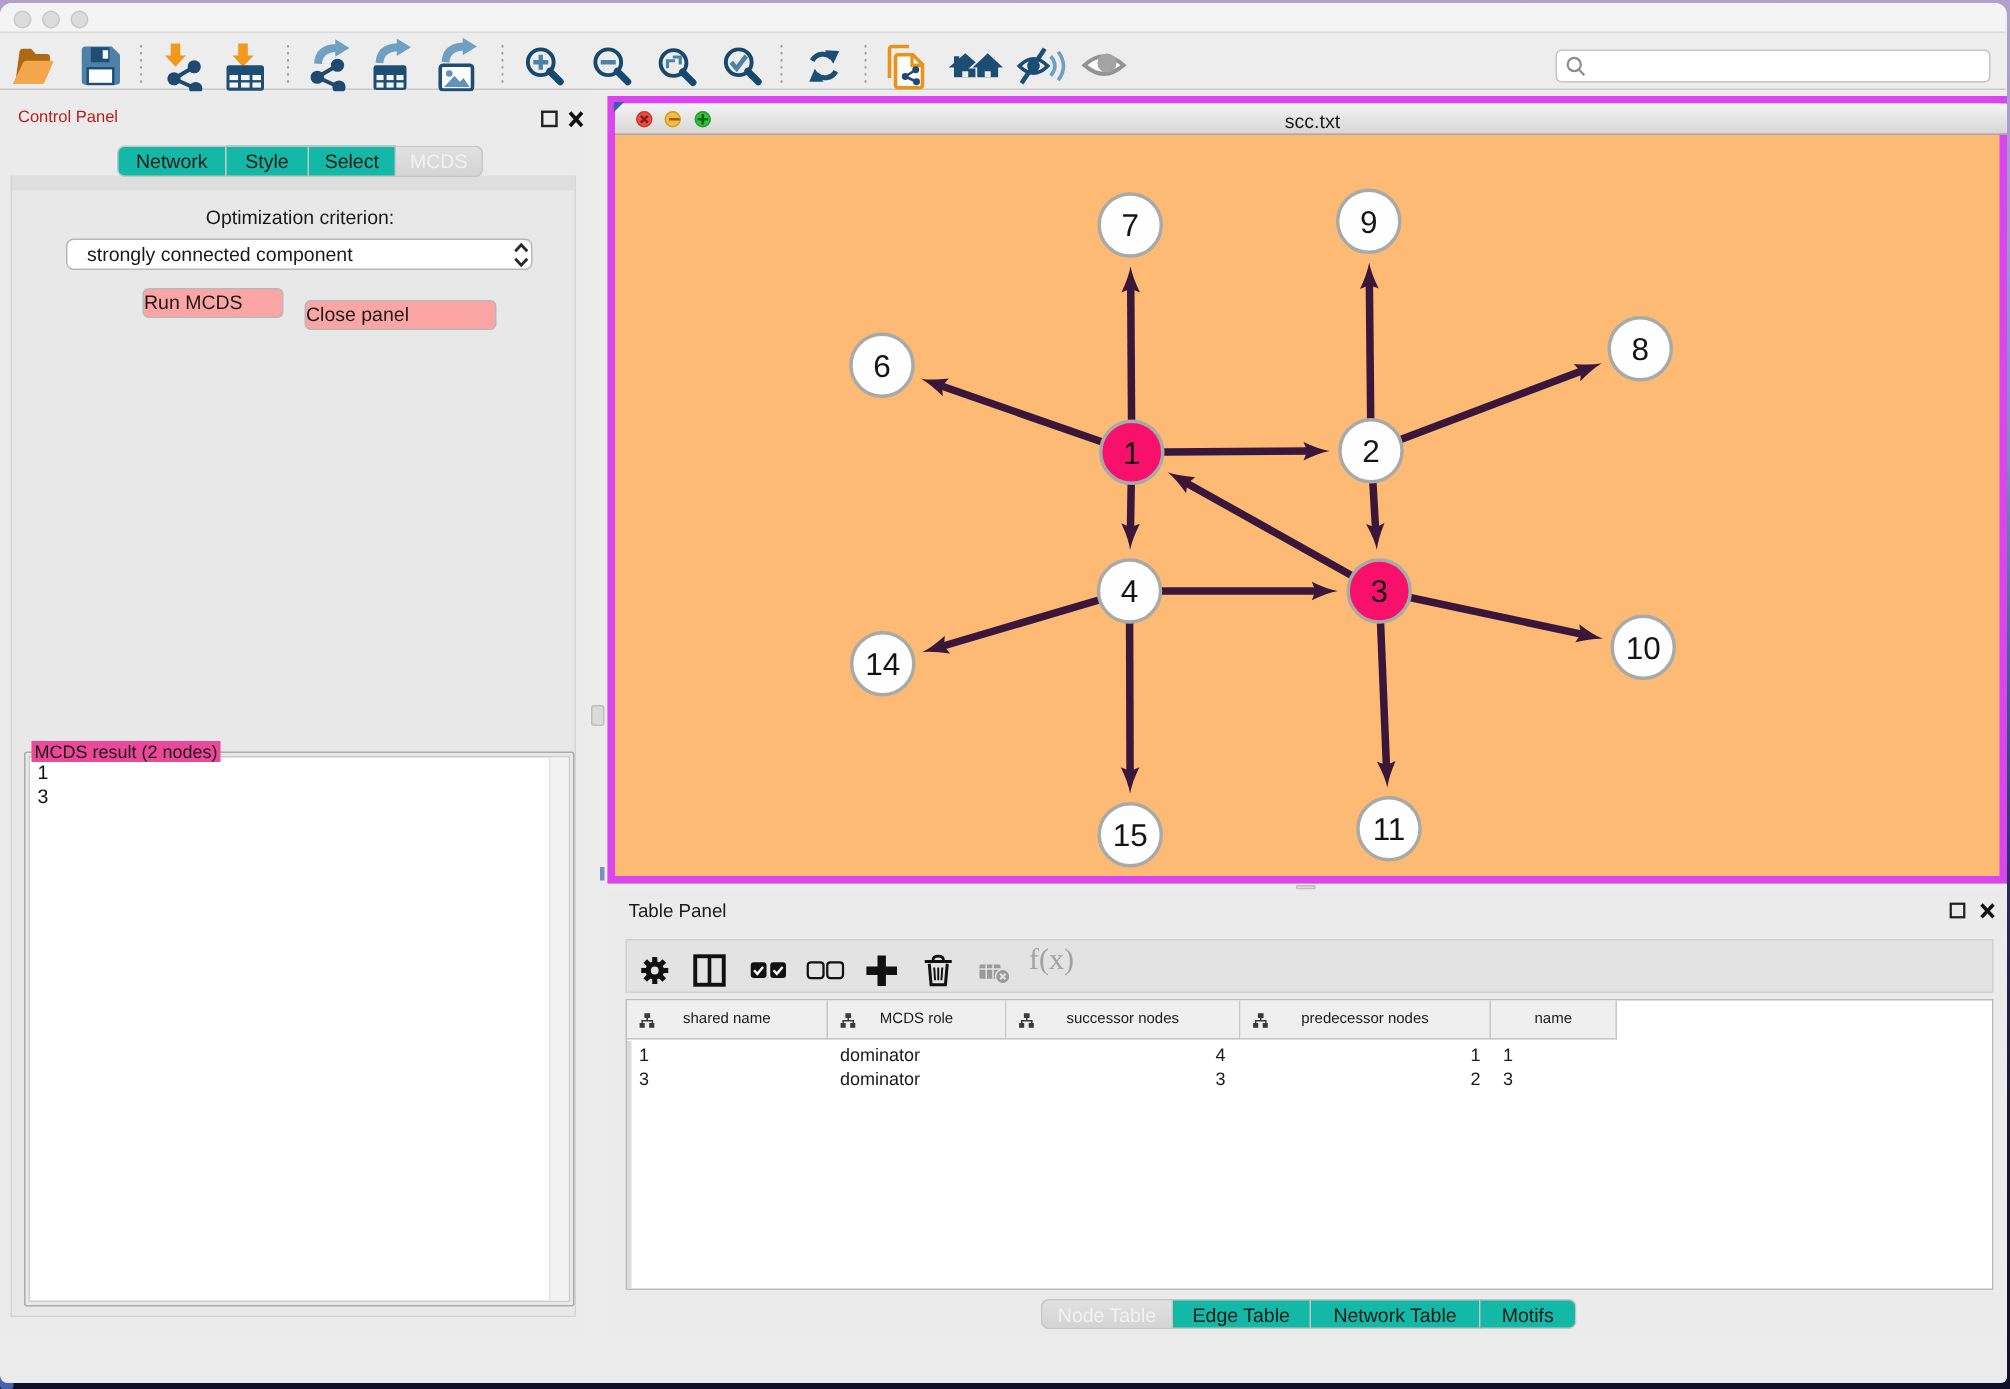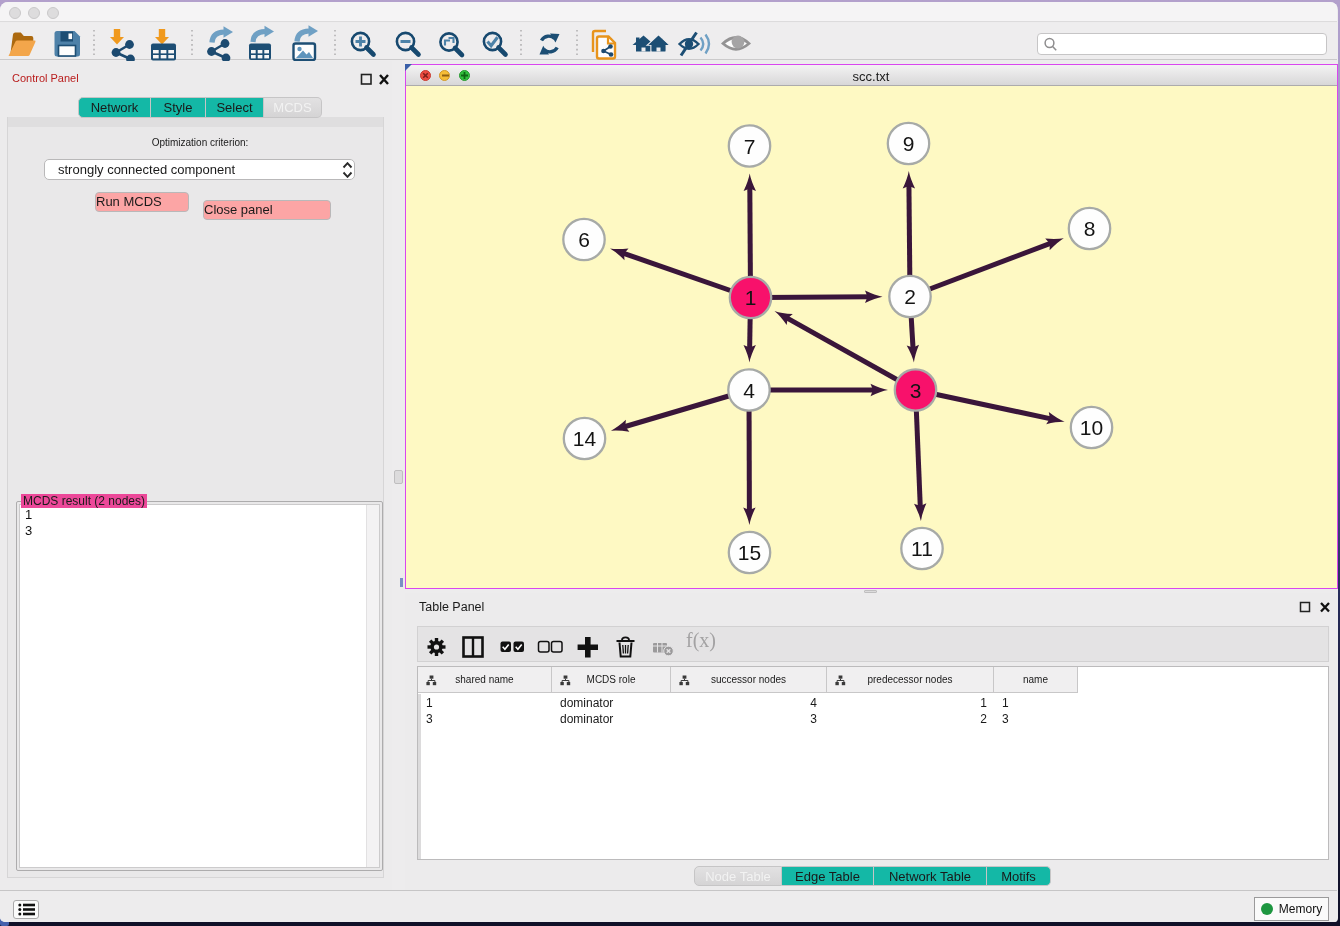--- a/index.html
+++ b/index.html
@@ -19,21 +19,21 @@
 .tab.last{border-radius:0 5px 5px 0}
 .tab.sel{background:linear-gradient(#E2E1E2,#D5D4D5);color:#F2F2F2}
 .cpane{position:absolute;left:7px;top:117px;width:377px;height:761px;background:#E9E8E9;border:1px solid #D6D5D6;border-top:none}
 .cpband{position:absolute;left:8px;top:117px;width:375px;height:10px;background:#DFDEDF}
 .combo{position:absolute;left:44px;top:159px;width:311px;height:21px;background:#FFF;border:1px solid #B9B8B9;border-radius:5px;font-size:13px;color:#1A1A1A;line-height:19px;padding-left:13px}
 .btn{position:absolute;height:20px;background:#fca5a5;border:1px solid #B9B8B9;border-radius:4px;font-size:13px;color:#1A1A1A;text-align:left;line-height:18px}
 .group{position:absolute;left:16px;top:501px;width:367px;height:370px;border:1px solid #ADACAD;border-radius:2px}
 .grouplab{position:absolute;left:21px;top:494px;background:#ec4899;font-size:12px;color:#1A1A1A;padding:0 2px}
 .gtext{position:absolute;left:2px;top:2px;width:361px;height:364px;background:#FFF;border:1px solid #CCCBCC;font-size:13px;color:#111;padding:2px 0 0 5px;line-height:16px}
 .gscroll{position:absolute;right:3px;top:3px;width:13px;height:362px;background:#F3F2F3;border-left:1px solid #E2E1E2}
-.netwin{position:absolute;left:405px;top:64px;width:933px;height:525px;border:1px solid #d946ef;background:#fef9c3}
+.netwin{position:absolute;left:405px;top:64px;width:933px;height:525px;border:5px solid #d946ef;background:#fdba74}
 .nettitle{position:absolute;left:0;top:0;width:931px;height:21px;background:linear-gradient(#F3F3F3,#D8D7D8);border-bottom:1px solid #ACABAC;}
 .nettl{position:absolute;top:4.5px;width:11px;height:11px;border-radius:50%}
 .netname{position:absolute;left:0;top:4px;width:930px;text-align:center;font-size:13px;color:#1A1A1A;font-weight:500}
 .tpanel{position:absolute;left:405px;top:593px;width:932px;height:297px;background:#ECEBEC}
 .tptitle{position:absolute;left:14px;top:7px;font-size:12.5px;color:#1A1A1A}
 .tptool{position:absolute;left:12px;top:33px;width:912px;height:36px;background:#E4E3E4;border:1px solid #D2D1D2}
 .tbl{position:absolute;left:12px;top:73px;width:912px;height:194px;background:#FFF;border:1px solid #BCBBBC}
 .thead{position:absolute;left:0;top:0;height:26px;background:#F0EFF0;border-bottom:1px solid #C8C7C8;font-size:10px;color:#1A1A1A;border-right:1px solid #C8C7C8;text-align:center;line-height:26px}
 .thead svg{position:absolute;left:8px;top:8px}
 .trow{position:absolute;font-size:12px;color:#1A1A1A;height:16px;line-height:16px}
@@ -174,21 +174,21 @@
         <path d="M21,2 l8,9 m0,-9 l-8,9" stroke="#111" stroke-width="2.4"></path>
       </svg>
 <div class="cpane"></div>
 <div class="cpband"></div>
 <div class="tabrow" style="left:78px">
         <div class="tab first" style="width:73px">Network</div>
         <div class="tab" style="width:55px">Style</div>
         <div class="tab" style="width:58px">Select</div>
         <div class="tab sel last" style="width:58px">MCDS</div>
       </div>
-<div class="abs" style="left:0;top:137px;width:400px;text-align:center;font-size:10px;color:#1A1A1A">Optimization criterion:</div>
+<div class="abs" style="left:0;top:137px;width:400px;text-align:center;font-size:13px;color:#1A1A1A">Optimization criterion:</div>
 <div class="combo">strongly connected component</div>
 <svg class="abs" style="left:341px;top:162px" width="13" height="16" viewBox="0 0 13 16">
         <path d="M2.5,5.5 L6.5,1.2 L10.5,5.5" fill="none" stroke="#2a2a2a" stroke-width="1.9"></path>
         <path d="M2.5,10.5 L6.5,14.8 L10.5,10.5" fill="none" stroke="#2a2a2a" stroke-width="1.9"></path>
       </svg>
 <div class="btn" style="left:95px;top:192px;width:94px">Run MCDS</div>
 <div class="btn" style="left:203px;top:200px;width:128px">Close panel</div>
 <div class="group">
         <div class="gtext">1<br>3</div>
         <div class="gscroll"></div>
@@ -357,28 +357,13 @@
           <div class="trow" style="left:584px;top:44px;width:80px">3</div>
 </div>
 <div class="ftabs" style="left:289px">
           <div class="tab sel first" style="width:88px;font-size:13px">Node Table</div>
           <div class="tab" style="width:92px;font-size:13px">Edge Table</div>
           <div class="tab" style="width:113px;font-size:13px">Network Table</div>
           <div class="tab last" style="width:64px;font-size:13px">Motifs</div>
         </div>
 </div>
 
-<div class="statbar">
-<div class="lbtn">
-          <svg width="17" height="13" viewBox="0 0 17 13">
-            <g fill="#111">
-              <circle cx="1.8" cy="2" r="1.5"></circle>
-              <circle cx="1.8" cy="6.5" r="1.5"></circle>
-              <circle cx="1.8" cy="11" r="1.5"></circle>
-              <rect x="5" y="0.7" width="12" height="2.6"></rect>
-              <rect x="5" y="5.2" width="12" height="2.6"></rect>
-              <rect x="5" y="9.7" width="12" height="2.6"></rect>
-            </g>
-          </svg>
-        </div>
-<div class="membtn"><span style="width:12px;height:12px;border-radius:50%;background:#1D9640;display:inline-block"></span>Memory</div>
-</div>
 </div>
   </div>
 </body></html>

